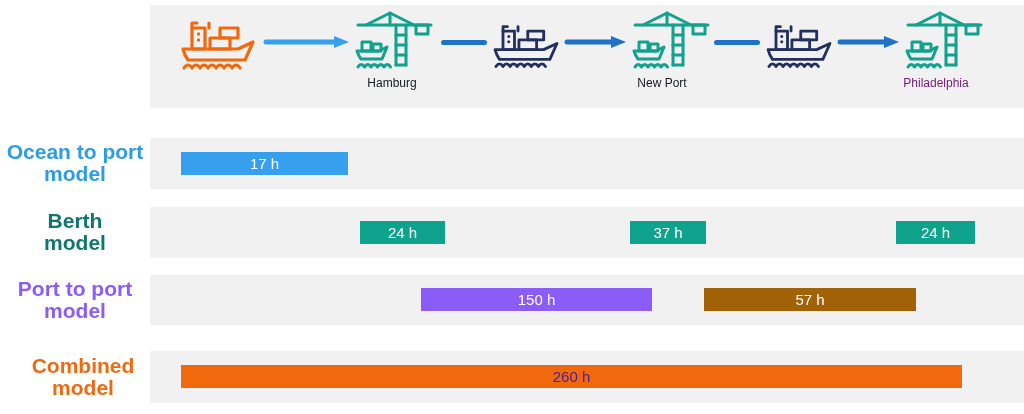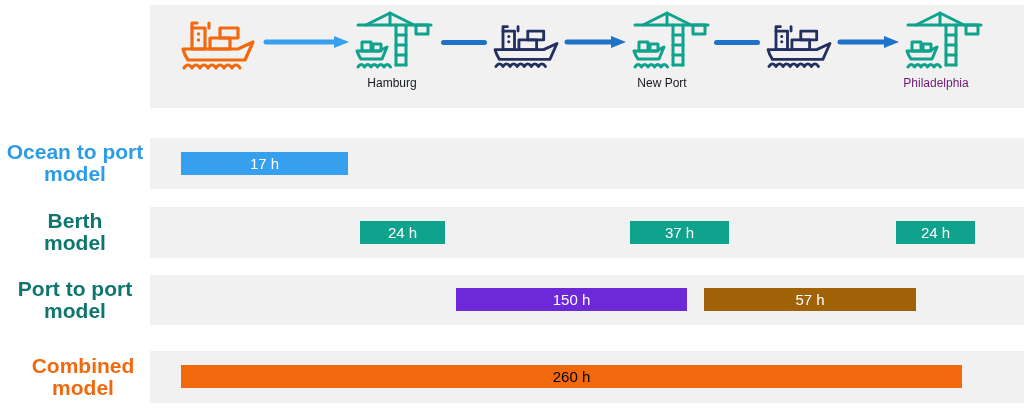--- a/index.html
+++ b/index.html
@@ -122,33 +122,33 @@
   <div class="band track4" style="background-color: rgb(241, 241, 242);"></div>
 
   <div class="model-label ml1" style="color: rgb(45, 156, 232);">
     <div>Ocean to port</div>
     <div>model</div>
   </div>
   <div class="model-label ml2" style="color: #0f766e;">
     <div>Berth</div>
     <div>model</div>
   </div>
-  <div class="model-label ml3" style="color: #0f766e;">
+  <div class="model-label ml3" style="color: #8b5cf6;">
     <div>Port to port</div>
     <div>model</div>
   </div>
   <div class="model-label ml4" style="color: rgb(240, 105, 15); margin-left: 8px;">
     <div>Combined</div>
     <div>model</div>
   </div>
 
   <div class="bar" style="left: 181px; top: 152px; width: 167px; background-color: rgb(54, 159, 238); color: rgb(255, 255, 255);">17 h</div>
 
   <div class="bar" style="left: 360px; top: 221px; width: 85px; background-color: rgb(15, 162, 140); color: rgb(255, 255, 255);">24 h</div>
-  <div class="bar" style="left: 630px; top: 221px; width: 99px; background-color: rgb(15, 162, 140); color: rgb(255, 255, 255);">37 h</div>
+  <div class="bar" style="left: 630px; top: 221px; width: 76px; background-color: rgb(15, 162, 140); color: rgb(255, 255, 255);">37 h</div>
   <div class="bar" style="left: 896px; top: 221px; width: 79px; background-color: rgb(15, 162, 140); color: rgb(255, 255, 255);">24 h</div>
 
-  <div class="bar" style="left: 421px; top: 288px; width: 231px; background-color: #6d28d9; color: rgb(255, 255, 255); margin-left: 35px;">150 h</div>
+  <div class="bar" style="left: 421px; top: 288px; width: 231px; background-color: #8b5cf6; color: rgb(255, 255, 255);">150 h</div>
   <div class="bar" style="left: 704px; top: 288px; width: 212px; background-color: #a16207; color: rgb(255, 255, 255);">57 h</div>
 
-  <div class="bar" style="left: 181px; top: 365px; width: 781px; background-color: rgb(242, 105, 13); color: #000000;">260 h</div>
+  <div class="bar" style="left: 181px; top: 365px; width: 781px; background-color: rgb(242, 105, 13); color: #4c1d95;">260 h</div>
 
 </div>
 
 </body></html>

